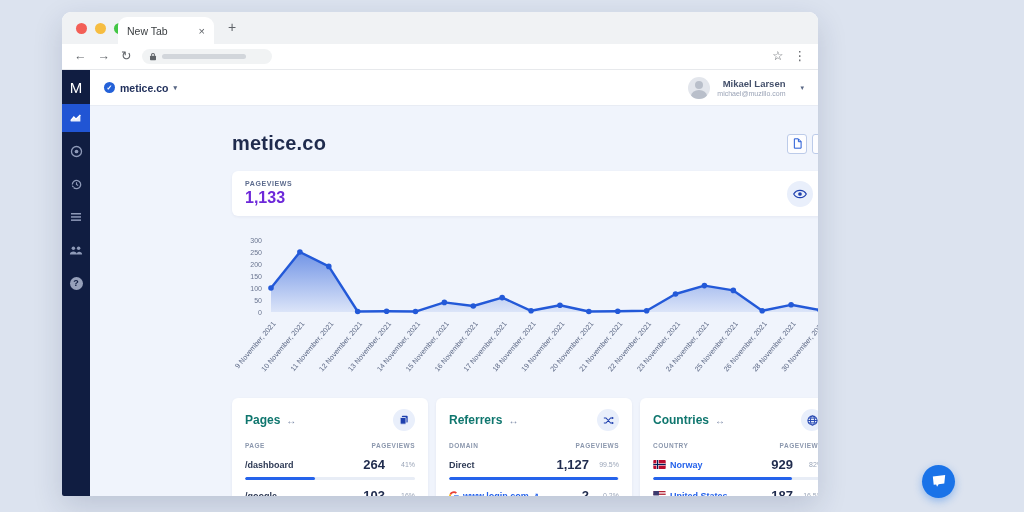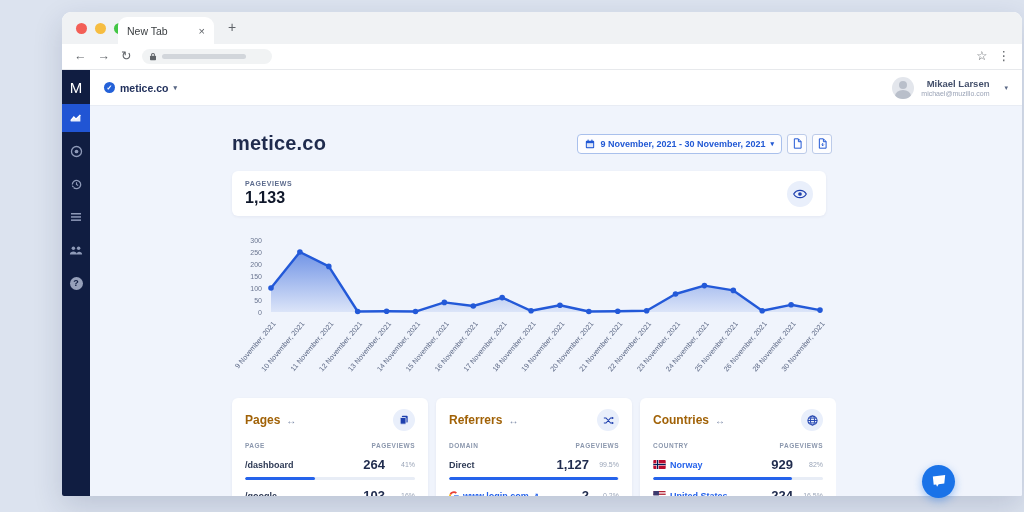--- a/index.html
+++ b/index.html
@@ -1,18 +1,18 @@
 <!DOCTYPE html>
 <html><head>
 <meta charset="utf-8">
 <style>
   * { margin:0; padding:0; box-sizing:border-box; }
   html,body { width:1024px; height:512px; overflow:hidden; background:#dce3ef; font-family:"Liberation Sans", sans-serif; }
 
-  .browser { position:absolute; left:62px; top:12px; width:960px; height:484px;
+  .browser { position:absolute; left:62px; top:12px; width:756px; height:484px;
     background:#fff; border-radius:9px 9px 2px 2px; overflow:hidden;
     box-shadow:0 10px 30px rgba(25,39,80,.16); }
 
   
   .tabstrip { height:32px; background:#f0f2f4; position:relative; }
   .lights { position:absolute; left:14px; top:11px; display:flex; gap:8px; }
   .light { width:11px; height:11px; border-radius:50%; }
   .tab { position:absolute; left:56px; bottom:0; width:96px; height:27px; background:#fff;
     border-radius:9px 9px 0 0; display:flex; align-items:center; justify-content:space-between;
     padding:0 9px; font-size:10.5px; color:#3c4043; }
@@ -49,32 +49,32 @@
 
   .title-row { display:flex; align-items:center; justify-content:space-between; width:600px; }
   .page-title { font-size:20px; font-weight:bold; color:#1f2b4d; letter-spacing:.2px; }
   .date-controls { display:flex; align-items:center; gap:5px; }
   .date-btn { display:flex; align-items:center; gap:5px; background:#fdfdff; border:1px solid #a9c0ec; border-radius:4px; padding:4px 7px; font-size:9px; color:#2158d4; font-weight:bold; }
   .mini-btn { width:20px; height:20px; background:#fdfdff; border:1px solid #bccbe9; border-radius:3px; display:flex; align-items:center; justify-content:center; }
 
   .stat-row { display:flex; gap:14px; margin-top:16px; width:594px; }
   .stat-card { flex:1; background:#fff; border-radius:6px; box-shadow:0 1px 3px rgba(30,42,80,.06); padding:9px 13px; display:flex; align-items:center; }
   .stat-label { font-size:7px; font-weight:bold; letter-spacing:.6px; color:#5c6b8d; }
-  .stat-value { font-size:16px; font-weight:bold; color:#0f172a; margin-top:2px; }
+  .stat-value { font-size:16px; font-weight:bold; color:#6d28d9; margin-top:2px; }
   .stat-icon { margin-left:auto; width:26px; height:26px; border-radius:50%; background:#e9effb; display:flex; align-items:center; justify-content:center; color:#1d3fae; }
 
   .chart-wrap { margin-top:20px; }
   .chart-wrap svg { display:block; }
   .ytick { font-size:7px; fill:#6a7590; }
   .xtick { font-size:7.2px; fill:#5c6885; }
 
   .bottom-row { display:flex; gap:8px; margin-top:22px; width:604px; }
   .list-card { width:196px; background:#fff; border-radius:6px 6px 0 0; box-shadow:0 1px 3px rgba(30,42,80,.06); padding:11px 13px 13px; height:160px; }
   .card-head { display:flex; align-items:center; }
-  .card-title { font-size:12px; font-weight:bold; color:#a16207;text-align:center; }
+  .card-title { font-size:12px; font-weight:bold; color:#0f766e;text-align:center; }
   .swap { font-size:10px; color:#7c8aa8; margin-left:6px; }
   .card-icon { margin-left:auto; width:22px; height:22px; border-radius:50%; background:#e9effb; display:flex; align-items:center; justify-content:center; color:#1d3fae; }
   .cols { display:flex; justify-content:space-between; margin-top:11px; font-size:6.5px; font-weight:bold; letter-spacing:.5px; color:#8b97ad; }
   .row { margin-top:8px; }
   .row-line { display:flex; align-items:center; font-size:9px; color:#2e3a55; }
   .row-name { display:flex; align-items:center; gap:4px; min-width:0;font-weight:bold; }
   .row-name.link { color:#2563eb; }
   .row-num { margin-left:auto; font-size:13px; font-weight:bold; color:#1f2b4d; }
   .row-pct { width:30px; text-align:right; font-size:7px; color:#9aa5b8; }
   .bar-track { margin-top:5px; height:3px; background:#e8edf6; border-radius:2px; overflow:hidden; }
@@ -175,30 +175,20 @@
             <div class="user-email">michael@muzillo.com</div>
           </div>
           <span class="caret" style="margin-left:8px">▾</span>
         </div>
       </div>
 
       <div class="content">
         <div class="title-row">
           <div class="page-title">metice.co</div>
           <div class="date-controls">
-            <div class="date-btn">
-              <svg width="10" height="10" viewBox="0 0 12 12">
-                  <rect x="1" y="2" width="10" height="9" rx="1.2" fill="#2158d4"></rect>
-                  <rect x="2.2" y="5" width="7.6" height="4.8" fill="#fff" opacity=".85"></rect>
-                  <rect x="3" y="0.6" width="1.4" height="2.4" rx=".6" fill="#2158d4"></rect>
-                  <rect x="7.6" y="0.6" width="1.4" height="2.4" rx=".6" fill="#2158d4"></rect>
-                </svg>
-              <span>9 November, 2021 - 30 November, 2021</span>
-              <span class="caret" style="color:#2158d4">▾</span>
-            </div>
             <div class="mini-btn">
               <svg width="9" height="11" viewBox="0 0 10 12">
                   <path d="M1.5.8h4.5L9 3.8v7.4H1.5z" fill="none" stroke="#2158d4" stroke-width="1.1"></path>
                   <path d="M6 1v3h3" fill="none" stroke="#2158d4" stroke-width="1.1"></path>
                 </svg>
             </div>
             <div class="mini-btn">
               <svg width="9" height="11" viewBox="0 0 10 12">
                   <path d="M1.5.8h4.5L9 3.8v7.4H1.5z" fill="none" stroke="#2158d4" stroke-width="1.1"></path>
                   <path d="M6 1v3h3" fill="none" stroke="#2158d4" stroke-width="1.1"></path>
@@ -407,21 +397,21 @@
                       <g fill="#B22234">
                         <rect y="0" width="22" height="2.3"></rect>
                         <rect y="4.6" width="22" height="2.3"></rect>
                         <rect y="9.2" width="22" height="2.3"></rect>
                         <rect y="13.8" width="22" height="2.2"></rect>
                       </g>
                       <rect width="10" height="8" fill="#3C3B6E"></rect>
                     </svg>
                   <span>United States</span>
                 </span>
-                <span class="row-num">224</span>
+                <span class="row-num">187</span>
                 <span class="row-pct">16.5%</span>
               </div>
 
             </div>
           </div>
 
         </div>
       </div>
     </div>
   </div>

